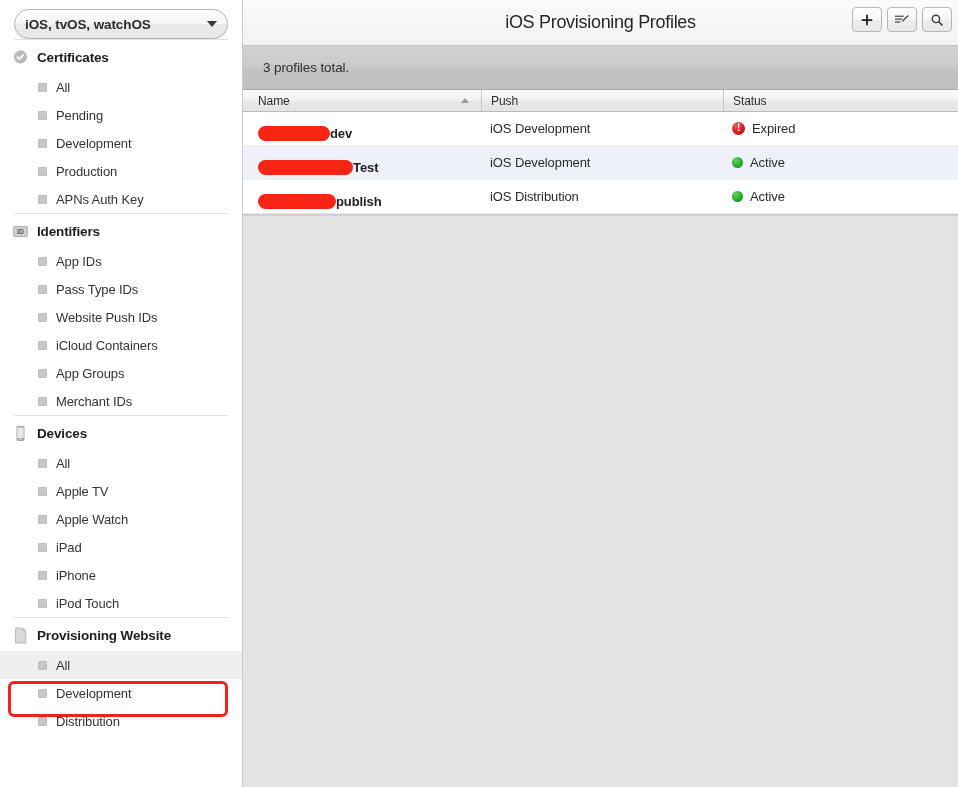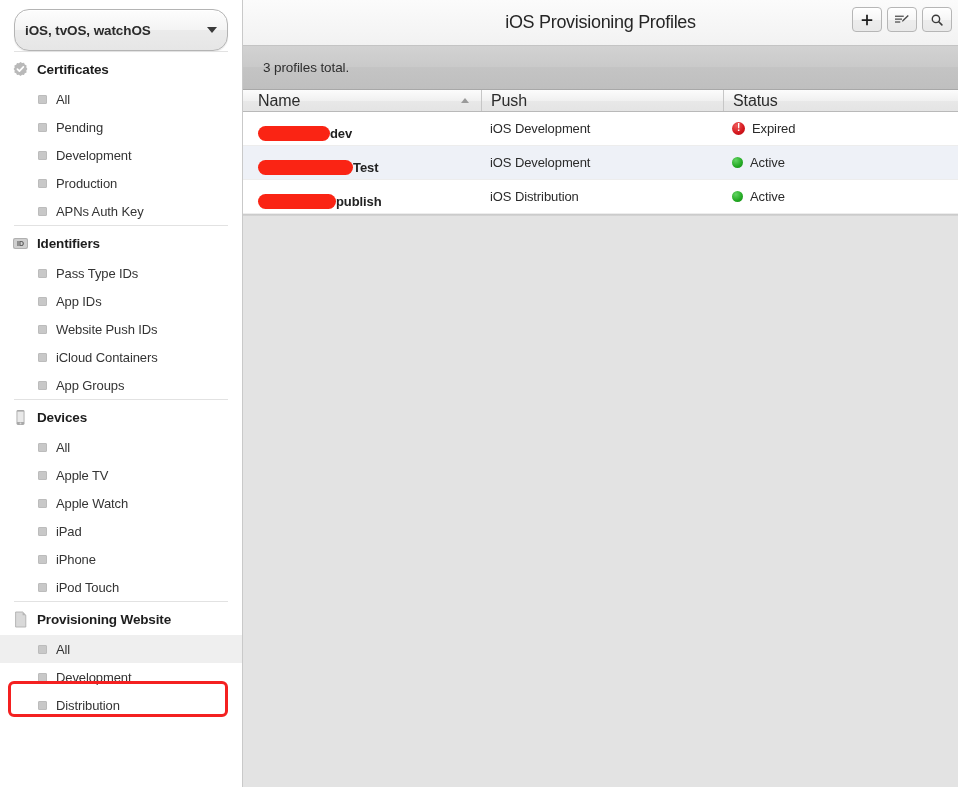--- a/index.html
+++ b/index.html
@@ -31,21 +31,21 @@
     flex: 0 0 243px;
     overflow: hidden;
   }
 
   .team-select-wrap {
     padding: 9px 14px 0 14px;
   }
 
   .team-select {
     position: relative;
-    height: 42px;
+    height: 30px;
     border: 1px solid #b4b4b4;
     border-radius: 15px;
     background: linear-gradient(to bottom, #fdfdfd 0%, #f4f4f4 50%, #ebebeb 51%, #e6e6e6 100%);
     box-shadow: 0 1px 1px rgba(0,0,0,0.10), inset 0 1px 0 #ffffff;
     display: flex;
     align-items: center;
     padding: 0 10px;
     cursor: default;
   }
   .team-select-label {
@@ -203,21 +203,21 @@
   .profiles-table { width: 100%; }
 
   .thead {
     display: flex;
     height: 22px;
     background: linear-gradient(to bottom, #fcfcfc 0%, #f0f0f0 52%, #e8e8e8 53%, #e4e4e4 100%);
     border-bottom: 1px solid #b9b9b9;
     align-items: center;
   }
   .th {
-    font-size: 16px;
+    font-size: 12px;
     color: #2c2c2c;
     font-weight: normal;
     letter-spacing: -0.1px;
     display: flex;
     align-items: center;
     height: 100%;
     position: relative;
     text-align: right;
   }
   .th.col-name   { width: 238px; padding-left: 15px; }
@@ -359,37 +359,41 @@
               <svg viewBox="0 0 17 17">
                 <rect x="1" y="3" width="15" height="11" rx="2" fill="#b0b0b0"></rect>
                 <rect x="2" y="4" width="13" height="9" rx="1.4" fill="#cfcfcf"></rect>
                 <text x="8.5" y="11" text-anchor="middle" font-size="7" font-family="Liberation Sans, sans-serif" font-weight="bold" fill="#555555">ID</text>
               </svg>
             </span>
             <span class="group-header-label">Identifiers</span>
           </div>
           <div class="nav-item">
             <span class="nav-bullet"></span>
+            <span class="nav-item-label">App IDs</span>
+          </div>
+          <div class="nav-item">
+            <span class="nav-bullet"></span>
             <span class="nav-item-label">Pass Type IDs</span>
           </div>
           <div class="nav-item">
             <span class="nav-bullet"></span>
-            <span class="nav-item-label">App IDs</span>
-          </div>
-          <div class="nav-item">
-            <span class="nav-bullet"></span>
             <span class="nav-item-label">Website Push IDs</span>
           </div>
           <div class="nav-item">
             <span class="nav-bullet"></span>
             <span class="nav-item-label">iCloud Containers</span>
           </div>
           <div class="nav-item">
             <span class="nav-bullet"></span>
             <span class="nav-item-label">App Groups</span>
+          </div>
+          <div class="nav-item">
+            <span class="nav-bullet"></span>
+            <span class="nav-item-label">Merchant IDs</span>
           </div>
         </div>
         <div class="nav-group">
           <div class="group-divider"></div>
           <div class="group-header">
             <span class="gicon">
               <svg viewBox="0 0 17 17">
                 <rect x="4.5" y="1" width="8" height="15" rx="1.4" fill="#a9a9a9"></rect>
                 <rect x="5.4" y="2.6" width="6.2" height="10.4" fill="#e9e9e9"></rect>
                 <circle cx="8.5" cy="14.4" r="0.9" fill="#dcdcdc"></circle>

